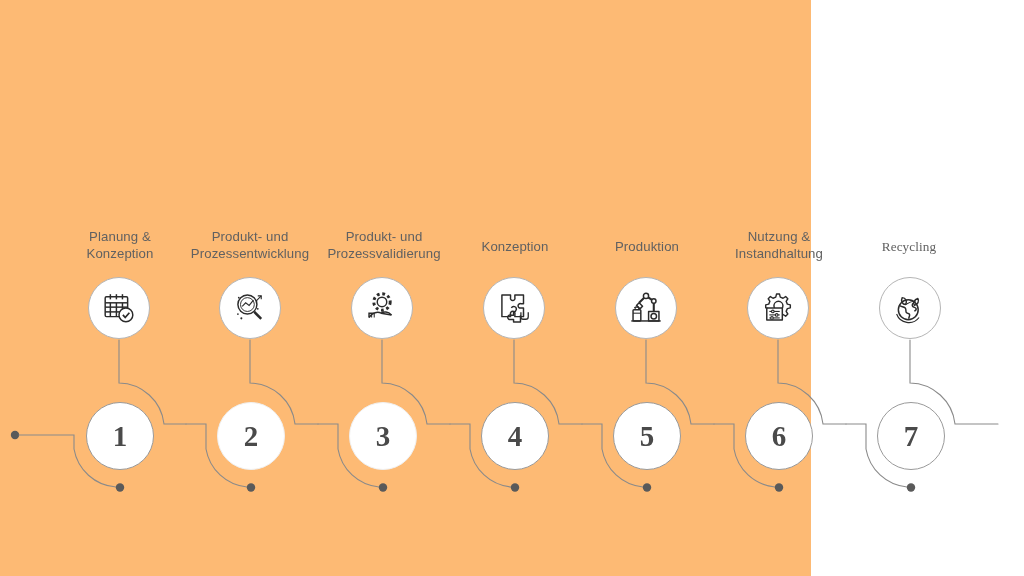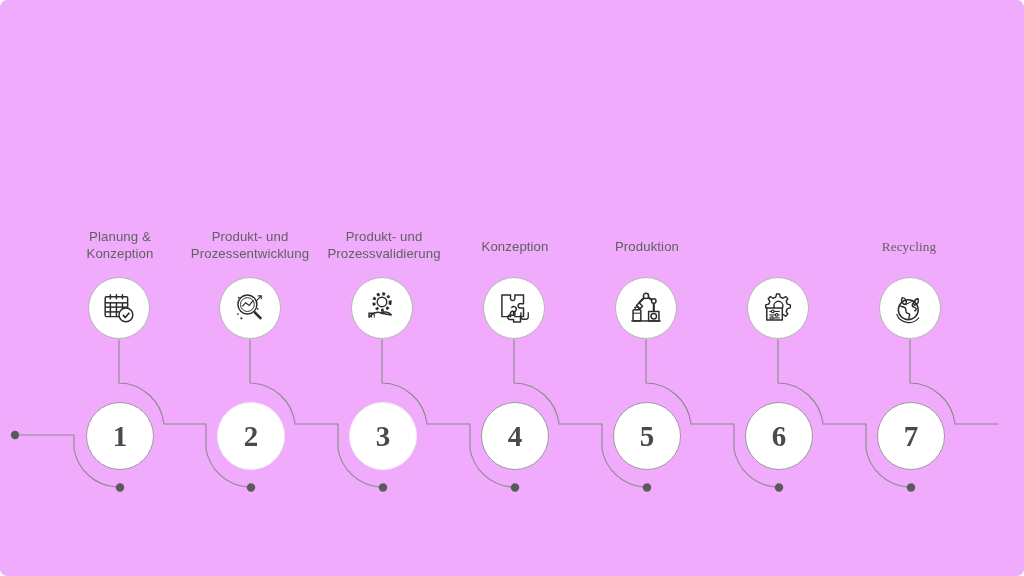--- a/index.html
+++ b/index.html
@@ -9,24 +9,23 @@
   }
   body {
     width: 1024px;
     height: 576px;
     overflow: hidden;
     font-family: "Liberation Sans", sans-serif;
     color: #595959;
   }
   #stage {
     position: relative;
-    width: 1024px;
+    width: 811px;
     height: 576px;
-    background: #f0abfc;
-    border-radius: 7px;
+    background: #fdba74;
   }
   #flow-svg {
     position: absolute;
     left: 0;
     top: 0;
     width: 1024px;
     height: 576px;
   }
   .step-label {
     position: absolute;
@@ -199,20 +198,22 @@
         <rect x="7" y="24" width="9" height="13" rx="1"></rect>
         <line x1="7" y1="28" x2="16" y2="28" stroke-width="1.2"></line>
         <path d="M9.5,24 l0,-3 l4,0 l0,3" stroke-width="1.2"></path>
         <circle cx="12" cy="20" r="0.9" fill="#2b2b2b" stroke="none"></circle>
         <circle cx="9" cy="21.5" r="0.8" fill="#2b2b2b" stroke="none"></circle>
       </svg>
     </span>
   </div>
   <div class="num-circle strong" style="left:613px; top:402px;">5</div>
 
+  <div class="step-label" style="left:712px; top:228px; width:134px;">Nutzung &amp;
+Instandhaltung</div>
   <div class="icon-circle" style="left:747px; top:277px;">
     <span>
       <svg width="38" height="38" viewBox="0 0 44 44" fill="none" stroke="#2b2b2b" stroke-width="1.7" stroke-linejoin="round">
         <path d="M24,5 l3.6,0 l0.9,3.6 l3.3,1.4 l3.1,-2 l2.6,2.6 l-2,3.1 l1.4,3.3 l3.6,0.9 l0,3.6 l-3.6,0.9 l-1.4,3.3 l2,3.1 l-2.6,2.6 l-3.1,-2 l-3.3,1.4 l-0.9,3.6 l-3.6,0 l-0.9,-3.6 l-3.3,-1.4 l-3.1,2 l-2.6,-2.6 l2,-3.1 l-1.4,-3.3 l-3.6,-0.9 l0,-3.6 l3.6,-0.9 l1.4,-3.3 l-2,-3.1 l2.6,-2.6 l3.1,2 l3.3,-1.4 z" transform="translate(-3,1) scale(0.97)"></path>
         <circle cx="22.5" cy="19.5" r="5.2"></circle>
         <rect x="9" y="22" width="18" height="14" fill="#ffffff"></rect>
         <line x1="12" y1="26" x2="24" y2="26" stroke-width="1.3"></line>
         <line x1="12" y1="30" x2="24" y2="30" stroke-width="1.3"></line>
         <line x1="12" y1="33.5" x2="24" y2="33.5" stroke-width="1.3"></line>
         <circle cx="16" cy="26" r="1.5" fill="#ffffff" stroke-width="1.3"></circle>

